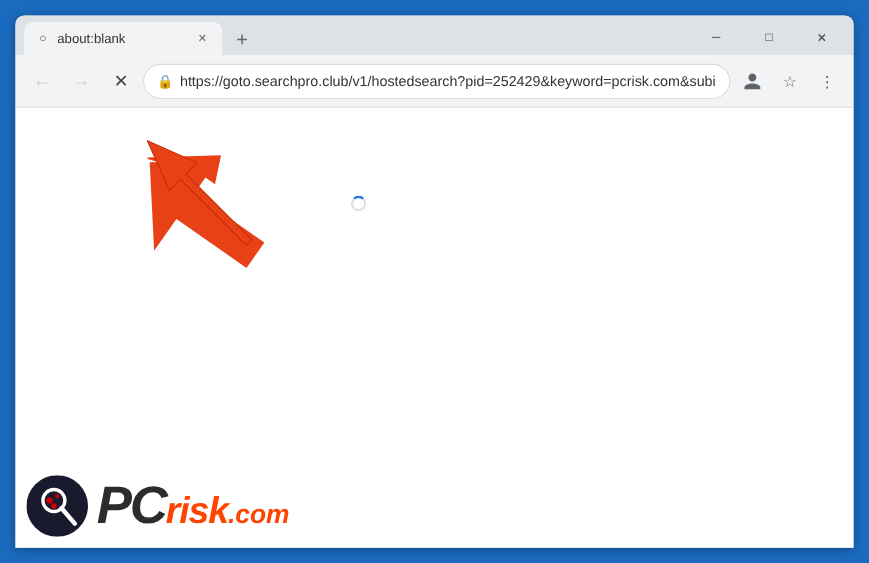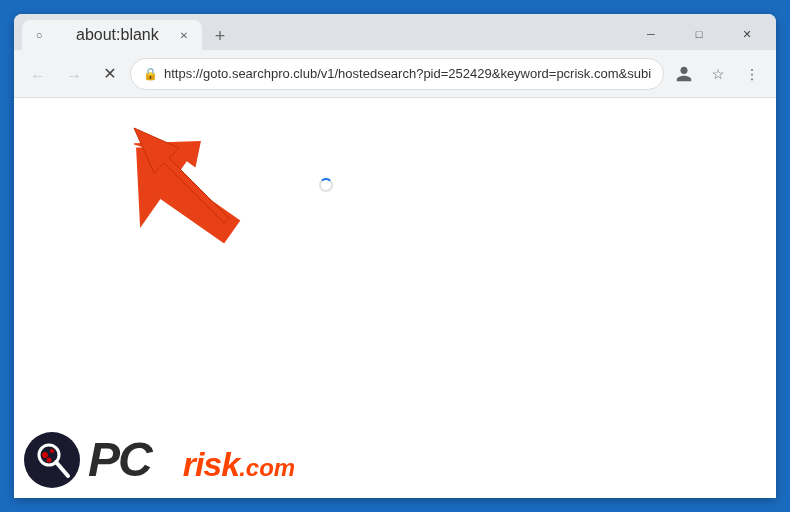--- a/index.html
+++ b/index.html
@@ -88,22 +88,21 @@
       justify-content: center;
       color: #555;
       font-size: 11px;
     }
 
     .tab-title {
       flex: 1;
       overflow: hidden;
       text-overflow: ellipsis;
       white-space: nowrap;
-      font-size: 16px;
-      margin-left: 24px;
+      font-size: 12px;
     }
 
     .tab-close {
       width: 16px;
       height: 16px;
       border-radius: 50%;
       display: flex;
       align-items: center;
       justify-content: center;
       font-size: 10px;
@@ -320,19 +319,19 @@
         <circle cx="25" cy="23" r="10" fill="none" stroke="white" stroke-width="3"></circle>
         <line x1="32" y1="30" x2="44" y2="44" stroke="white" stroke-width="4" stroke-linecap="round"></line>
 
         <circle cx="21" cy="23" r="3" fill="#cc0000"></circle>
         <circle cx="28" cy="19" r="2" fill="#cc0000"></circle>
         <circle cx="25" cy="28" r="2.5" fill="#cc0000"></circle>
       </svg>
 
       <div style="display:flex; align-items:baseline; line-height:1;justify-content:center;">
         <span style="font-size:48px; font-weight:900; font-style:italic; color:#2c2c2c; font-family:'Arial Black',Arial,sans-serif; letter-spacing:-2px;">PC</span>
-        <span style="font-size:34px; font-weight:900; font-style:italic; color:#ff4400; font-family:'Arial Black',Arial,sans-serif; letter-spacing:-1px;margin-left:32px;">risk</span>
+        <span style="font-size:34px; font-weight:900; font-style:italic; color:#ff4400; font-family:'Arial Black',Arial,sans-serif; letter-spacing:-1px;">risk</span>
         <span style="font-size:24px; font-weight:900; font-style:italic; color:#ff4400; font-family:'Arial Black',Arial,sans-serif;">.com</span>
       </div>
     </div>
 
   </div>
 </div>
 
 </body></html>

